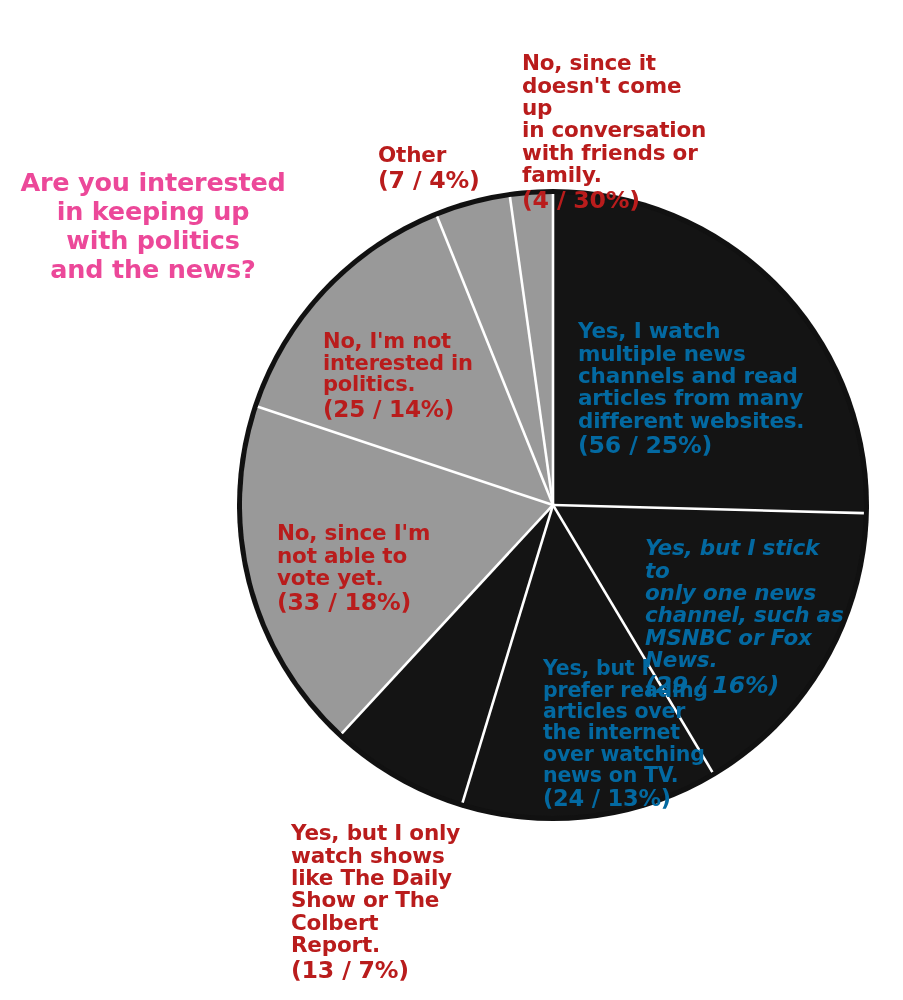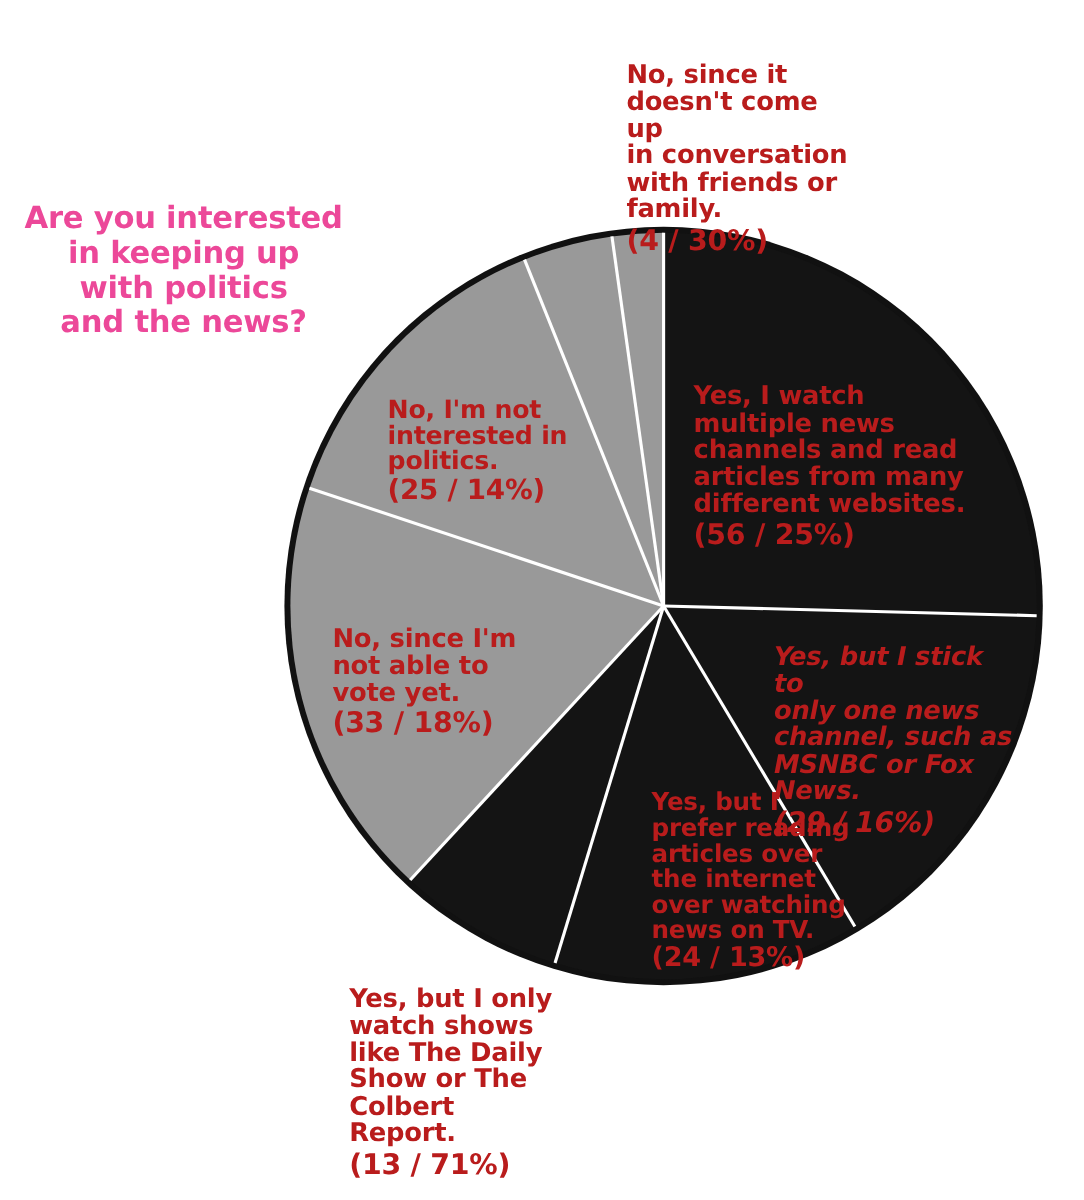--- a/index.html
+++ b/index.html
@@ -29,21 +29,21 @@
     height: 1000px;
   }
   .lbl {
     position: absolute;
     font-weight: 700;
     line-height: 1.04;
     white-space: pre-line;
     letter-spacing: -0.2px;
   }
   .lbl.dark  { color: #b91c1c; }
-  .lbl.light { color: #b91c1c; }
+  .lbl.light { color: #0369a1; }
 
   
   #title {
     left: 8px;
     top: 168px;
     width: 290px;
     text-align: center;
     font-size: 25.5px;
     line-height: 1.14;
     font-weight: 700;
@@ -137,38 +137,42 @@
         <line x1="553" y1="505" x2="437.11" y2="216.40" stroke="#ffffff" stroke-width="2.6"></line>
         <line x1="553" y1="505" x2="509.95" y2="196.99" stroke="#ffffff" stroke-width="2.6"></line>
       </g>
   </svg>
 
   <div class="lbl dark" id="title">Are you interested
 in keeping up
 with politics
 and the news?</div>
 
+  <div class="lbl dark" id="label-other">
+    <span>Other</span>
+    <span class="val">(7 / 4%)</span>
+  </div>
 
   <div class="lbl dark" id="label-noconv">
     <span>No, since it
 doesn't come up
 in conversation
 with friends or
 family.</span>
     <span class="val">(4 / 30%)</span>
   </div>
 
   <div class="lbl dark" id="label-dailyshow">
     <span>Yes, but I only
 watch shows
 like The Daily
 Show or The
 Colbert
 Report.</span>
-    <span class="val">(13 / 71%)</span>
+    <span class="val">(13 / 7%)</span>
   </div>
 
   <div class="lbl light" id="label-multiple">
     <span>Yes, I watch
 multiple news
 channels and read
 articles from many
 different websites.</span>
     <span class="val">(56 / 25%)</span>
   </div>

